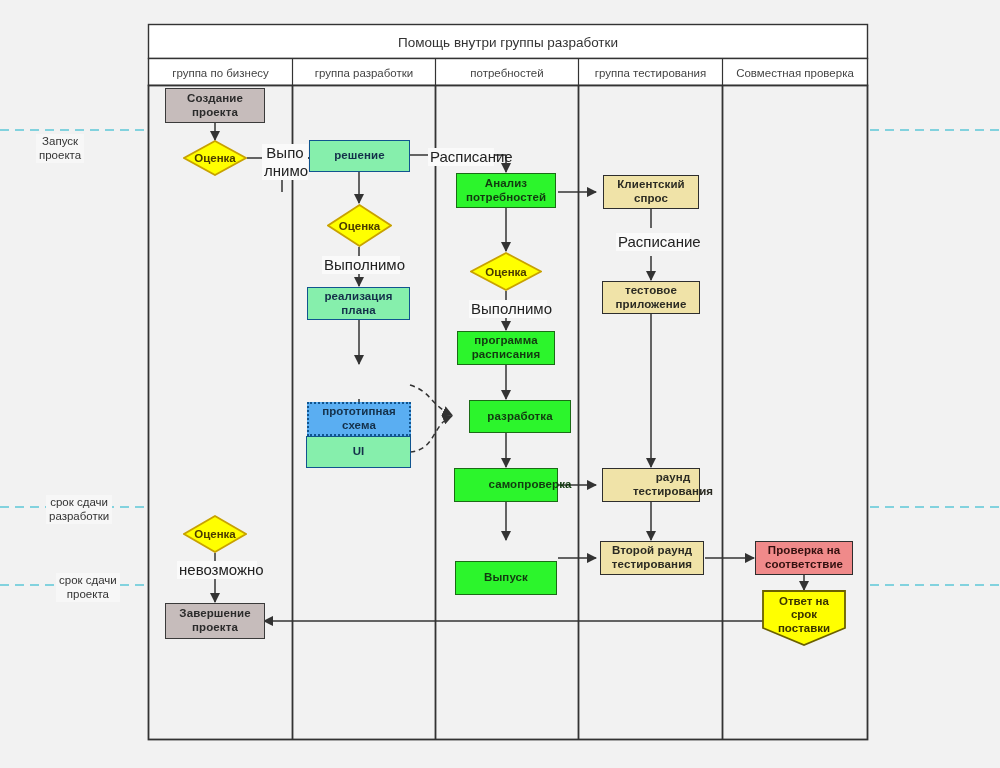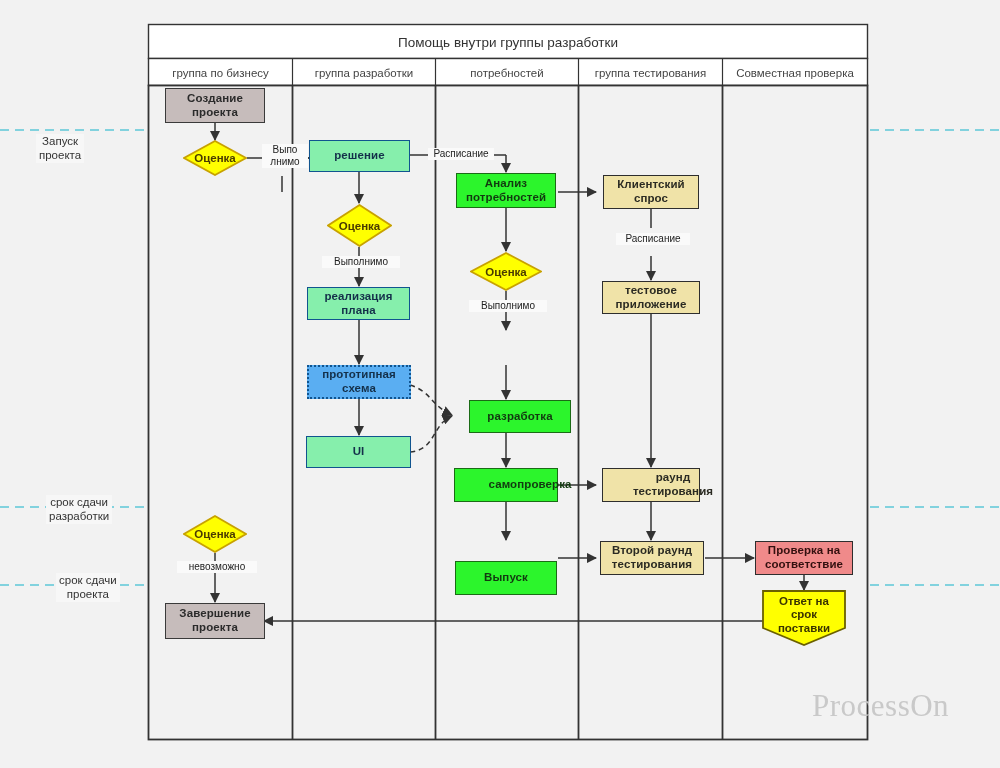--- a/index.html
+++ b/index.html
@@ -46,42 +46,42 @@
     font-size:11.5px;color:#333;
     background:#f7f7f7;
     text-align:center;line-height:1.25;
     padding:0 3px;
     white-space:nowrap;
   }
 
   
   .edge-label{
     position:absolute;
-    font-size:10px;color:#222;
+    font-size:15px;color:#222;
     background:#fafafa;
     text-align:center;line-height:1.2;
     padding:0 2px;
     white-space:nowrap;
   }
 
   
   .node{
     position:absolute;
     box-sizing:border-box;
     display:flex;align-items:center;justify-content:center;
     text-align:center;
     font-size:11.5px;
     font-weight:bold;
     color:#2b2b2b;
     line-height:1.18;
     letter-spacing:.1px;
   }
   .n-gray{background:#c6bcbb;border:1.6px solid #3a3a3a;}
   .n-blue{background:#86efac;border:1.6px solid #10548f;color:#14304a;}
-  .n-blue-dotted{background:#5aaef2;border:2.5px dotted #10548f;color:#14304a;}
+  .n-blue-dotted{background:#5aaef2;border:2.5px dotted #10548f;color:#14304a;margin-top:37px;}
   .n-green{background:#2cf52c;border:1.6px solid #1b6b16;color:#123a10;}
   .n-tan{background:#f0e3a8;border:1.6px solid #2e2e2e;color:#2b2b23;}
   .n-red{background:#f08a8a;border:1.6px solid #2e2e2e;color:#33100f;}
 
   .diamond{
     position:absolute;
     display:flex;align-items:center;justify-content:center;
     font-size:11.5px;font-weight:bold;color:#4a3b00;
   }
   .diamond .dlabel{position:relative;z-index:2;}
@@ -235,20 +235,21 @@
 
   <div class="node n-green" style="left:456px;top:173px;width:100px;height:35px;">Анализ<br>потребностей</div>
 
   <div class="diamond" style="left:470px;top:252px;width:72px;height:39px;">
     <svg width="72" height="39" viewBox="0 0 72 39">
       <polygon points="36,1 71,19.5 36,38 1,19.5" fill="#ffff00" stroke="#c8a200" stroke-width="1.8"></polygon>
     </svg>
     <span class="dlabel">Оценка</span>
   </div>
 
+  <div class="node n-green" style="left:457px;top:331px;width:98px;height:34px;">программа<br>расписания</div>
 
   <div class="node n-green" style="left:455px;top:400px;width:102px;height:33px;margin-left:14px;">разработка</div>
 
   <div class="node n-green" style="left:454px;top:468px;width:104px;height:34px;padding-left:48px;">самопроверка</div>
 
   <div class="node n-green" style="left:455px;top:541px;width:102px;height:34px;margin-top:20px;">Выпуск</div>
 
   <div class="node n-tan" style="left:603px;top:175px;width:96px;height:34px;">Клиентский<br>спрос</div>
 
   <div class="node n-tan" style="left:602px;top:281px;width:98px;height:33px;">тестовое<br>приложение</div>
@@ -259,15 +260,14 @@
 
   <div class="node n-red" style="left:755px;top:541px;width:98px;height:34px;">Проверка на<br>соответствие</div>
 
   <div class="pent" style="left:762px;top:590px;width:84px;height:56px;">
     <svg width="84" height="56" viewBox="0 0 84 56">
       <polygon points="1,1 83,1 83,38 42,55 1,38" fill="#ffff00" stroke="#6b6000" stroke-width="1.8"></polygon>
     </svg>
     <span class="plabel">Ответ на<br>срок<br>поставки</span>
   </div>
 
-  <div class="watermark">ProcessOn</div>
 
 </div>
 
 </body></html>

